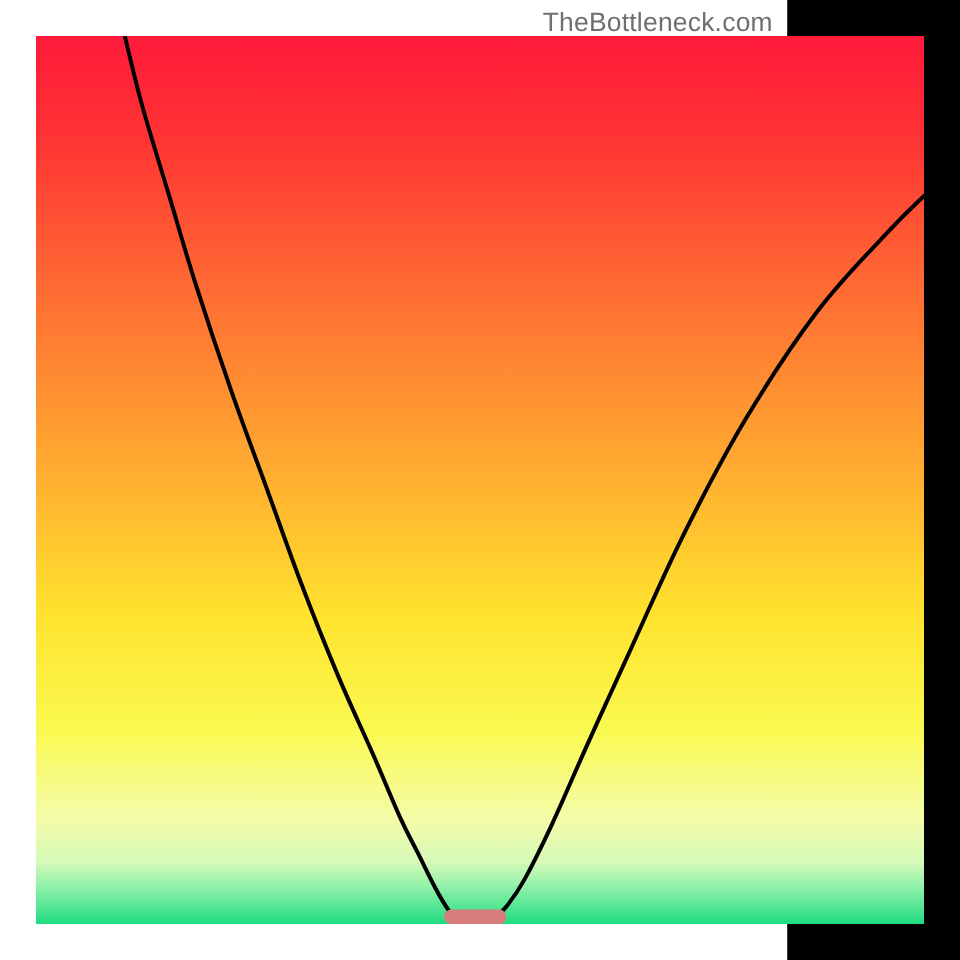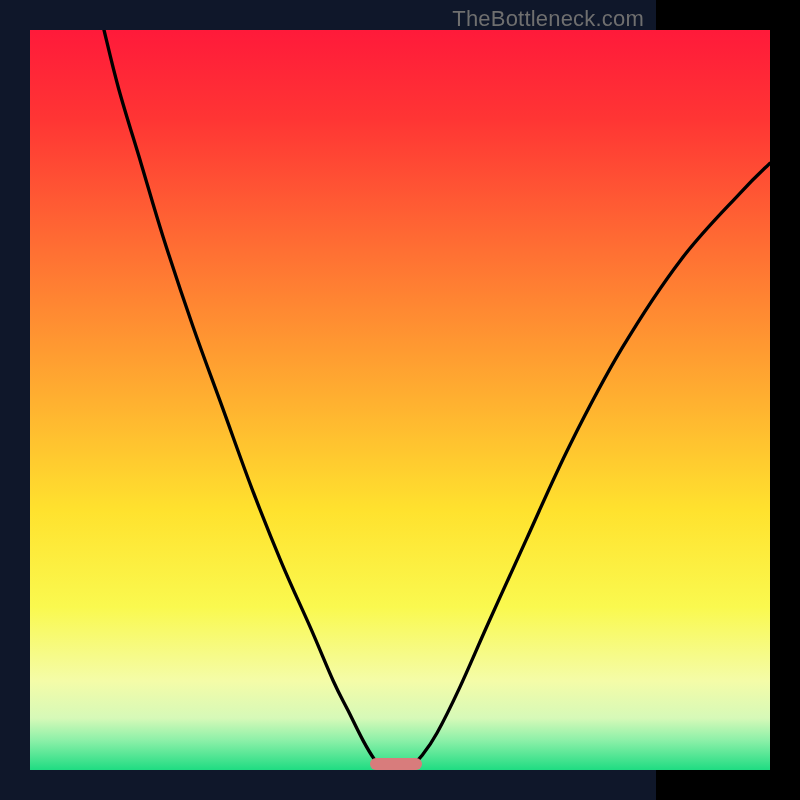--- a/index.html
+++ b/index.html
@@ -10,21 +10,21 @@
     background: #000000;
     overflow: hidden;
     font-family: Arial, Helvetica, sans-serif;
   }
   .frame {
     position: absolute;
     top: 0;
     left: 0;
     width: 656px;
     height: 800px;
-    background: #0f172a;
+    background: #ffffff;
   }
   .plot-area {
     position: absolute;
     top: 30px;
     left: 30px;
     width: 740px;
     height: 740px;
     overflow: hidden;
   }
   .gradient {

